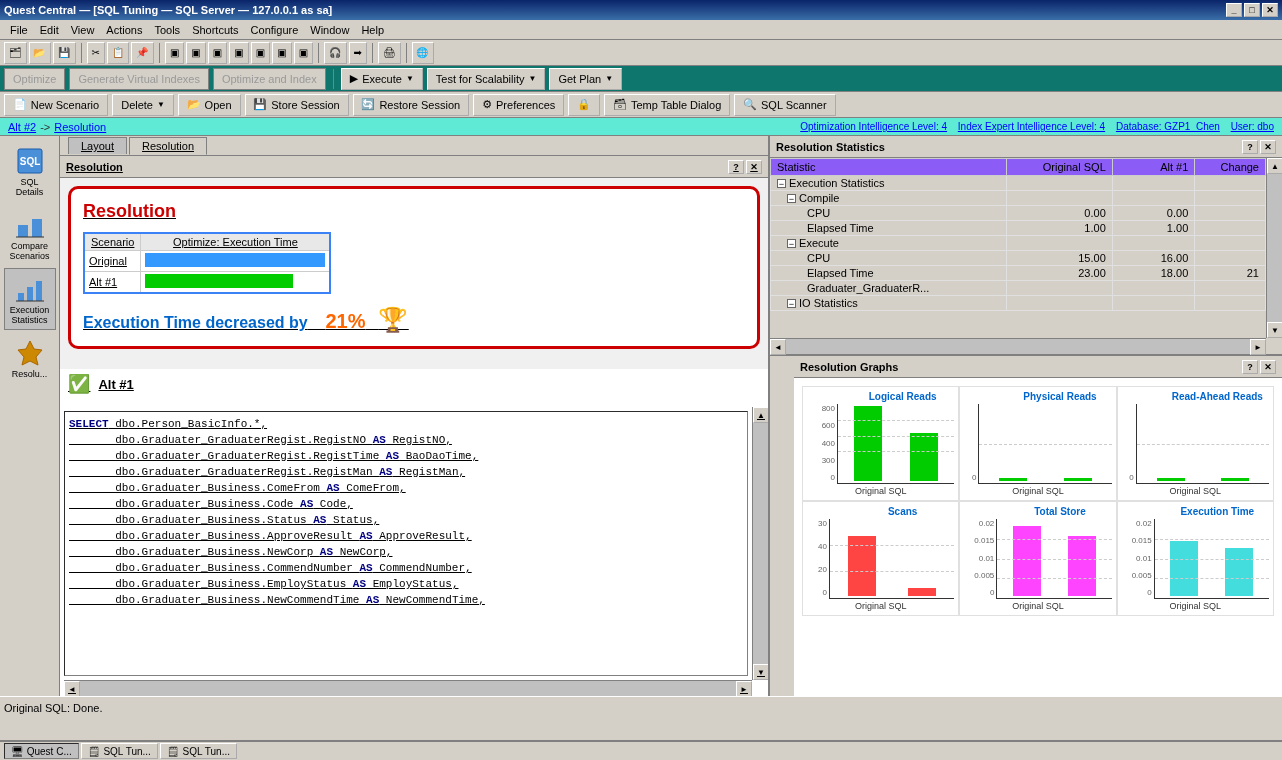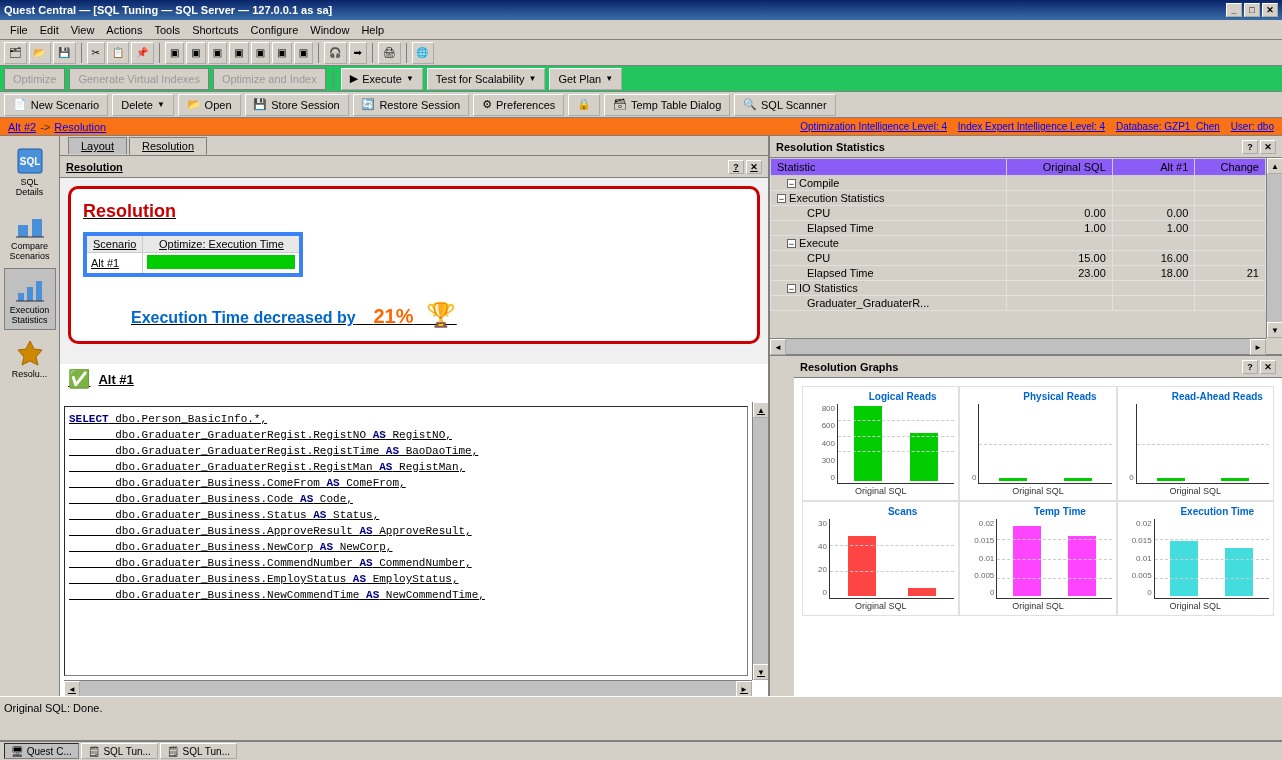--- a/index.html
+++ b/index.html
@@ -56,21 +56,21 @@
       border: 1px outset #fff;
       padding: 0 4px;
       font-size: 10px;
       cursor: pointer;
       display: flex; align-items: center; gap: 2px;
     }
     .tb-sep { width: 1px; height: 20px; background: #808080; margin: 0 3px; }
 
     
     #toolbar2 {
-      background: #22c55e;
+      background: #0f766e;
       height: 26px;
       display: flex;
       align-items: center;
       padding: 2px 4px;
       border-bottom: 1px solid #808080;
       gap: 4px;
     }
     .action-btn {
       height: 22px;
       background: #d4d0c8;
@@ -91,21 +91,21 @@
       height: 26px;
       display: flex;
       align-items: center;
       padding: 2px 4px;
       border-bottom: 1px solid #808080;
       gap: 4px;
     }
 
     
     #breadcrumb {
-      background: #f97316;
+      background: #5eead4;
       height: 18px;
       display: flex;
       align-items: center;
       padding: 0 8px;
       font-size: 11px;
       border-bottom: 1px solid #808080;
       gap: 4px;
     }
     .breadcrumb-link { color: #0000ff; text-decoration: underline; cursor: pointer; }
     .breadcrumb-sep { color: #333; }
@@ -196,24 +196,24 @@
     }
     #resolution-title {
       color: #cc0000;
       font-size: 18px;
       font-weight: bold;
       margin-bottom: 10px;
     }
 
     
     #scenario-table {
-      border: 4px solid #3b82f6;
+      border: 2px solid #3b82f6;
       border-collapse: collapse;
       font-size: 11px;
-      margin-bottom: 24px;
+      margin-bottom: 12px;
     }
     #scenario-table th {
       background: #e8e8e8;
       border: 1px solid #ccc;
       padding: 2px 6px;
       font-weight: normal;
     }
     #scenario-table td {
       border: 1px solid #ccc;
       padding: 2px 4px;
@@ -230,21 +230,20 @@
       background: #00cc00;
       width: 148px;
       display: inline-block;
     }
 
     #decrease-text {
       color: #0066cc;
       font-size: 16px;
       font-weight: bold;
       margin-top: 10px;
-      margin-left: 48px;
     }
     #decrease-pct {
       color: #ff6600;
       font-size: 20px;
       font-weight: bold;
     }
     .trophy { font-size: 24px; color: #cc8800; }
 
     
     #alt-indicator {
@@ -604,20 +603,26 @@
 
         <table id="scenario-table">
           <thead>
             <tr>
               <th>Scenario</th>
               <th>Optimize: Execution Time</th>
             </tr>
           </thead>
           <tbody>
             <tr>
+              <td>Original</td>
+              <td class="bar-cell">
+                <div class="bar-original"></div>
+              </td>
+            </tr>
+            <tr>
               <td>Alt #1</td>
               <td class="bar-cell">
                 <div class="bar-alt"></div>
               </td>
             </tr>
           </tbody>
         </table>
 
         <div id="decrease-text">
           <span>Execution Time decreased by</span>
@@ -681,32 +686,32 @@
             <thead>
               <tr>
                 <th style="text-align:left; width:200px;">Statistic</th>
                 <th style="width:90px;">Original SQL</th>
                 <th style="width:70px;">Alt #1</th>
                 <th style="width:60px;">Change</th>
               </tr>
             </thead>
             <tbody>
               <tr>
+                <td>
+                  <span class="minus-box">−</span>
+                  <span> Execution Statistics</span>
+                </td>
+                <td></td>
+                <td></td>
+                <td></td>
+              </tr>
+              <tr>
                 <td style="padding-left:16px;">
                   <span class="minus-box">−</span>
                   <span> Compile</span>
-                </td>
-                <td></td>
-                <td></td>
-                <td></td>
-              </tr>
-              <tr>
-                <td>
-                  <span class="minus-box">−</span>
-                  <span> Execution Statistics</span>
                 </td>
                 <td></td>
                 <td></td>
                 <td></td>
               </tr>
               <tr>
                 <td style="padding-left:36px;">CPU</td>
                 <td>0.00</td>
                 <td>0.00</td>
                 <td></td>
@@ -732,30 +737,30 @@
                 <td>16.00</td>
                 <td></td>
               </tr>
               <tr>
                 <td style="padding-left:36px;">Elapsed Time</td>
                 <td>23.00</td>
                 <td>18.00</td>
                 <td>21</td>
               </tr>
               <tr>
+                <td style="padding-left:36px;">Graduater_GraduaterR...</td>
+                <td></td>
+                <td></td>
+                <td></td>
+              </tr>
+              <tr>
                 <td style="padding-left:16px;">
                   <span class="minus-box">−</span>
                   <span> IO Statistics</span>
                 </td>
-                <td></td>
-                <td></td>
-                <td></td>
-              </tr>
-              <tr>
-                <td style="padding-left:36px;">Graduater_GraduaterR...</td>
                 <td></td>
                 <td></td>
                 <td></td>
               </tr>
             </tbody>
           </table>
         </div>
         <div class="scroll-v">
           <div class="scroll-btn">▲</div>
           <div class="scroll-track"></div>
@@ -845,21 +850,21 @@
                 <div style="width:28px; height:60px; background:#ff4444;"></div>
                 <div style="width:28px; height:8px; background:#ff4444;"></div>
                 <div style="position:absolute; top:33%; left:0; right:0; border-top:1px dashed #ccc;"></div>
                 <div style="position:absolute; top:66%; left:0; right:0; border-top:1px dashed #ccc;"></div>
               </div>
             </div>
             <div class="graph-label">Original SQL</div>
           </div>
 
           <div class="graph-cell">
-            <div class="graph-title">Temp Time</div>
+            <div class="graph-title">Total Store</div>
             <div style="display:flex; width:100%; height:80px; position:relative;">
               <div style="display:flex; flex-direction:column; justify-content:space-between; font-size:8px; color:#666; margin-right:2px; padding-bottom:2px; width:30px; text-align:right;">
                 <span>0.02</span>
                 <span>0.015</span>
                 <span>0.01</span>
                 <span>0.005</span>
                 <span>0</span>
               </div>
               <div style="flex:1; border-left:1px solid #333; border-bottom:1px solid #333; position:relative; display:flex; align-items:flex-end; justify-content:space-around; padding:2px;">
                 <div style="width:28px; height:70px; background:#ff44ff;"></div>

